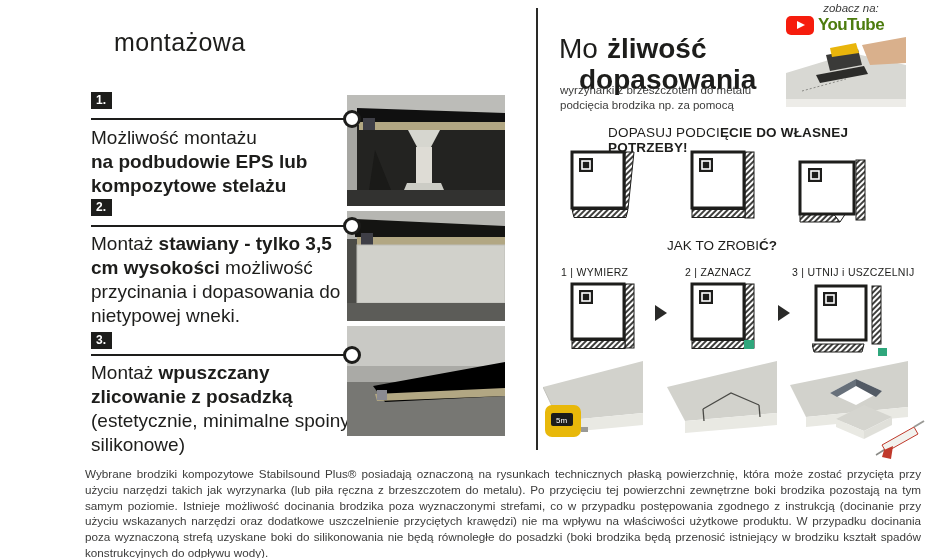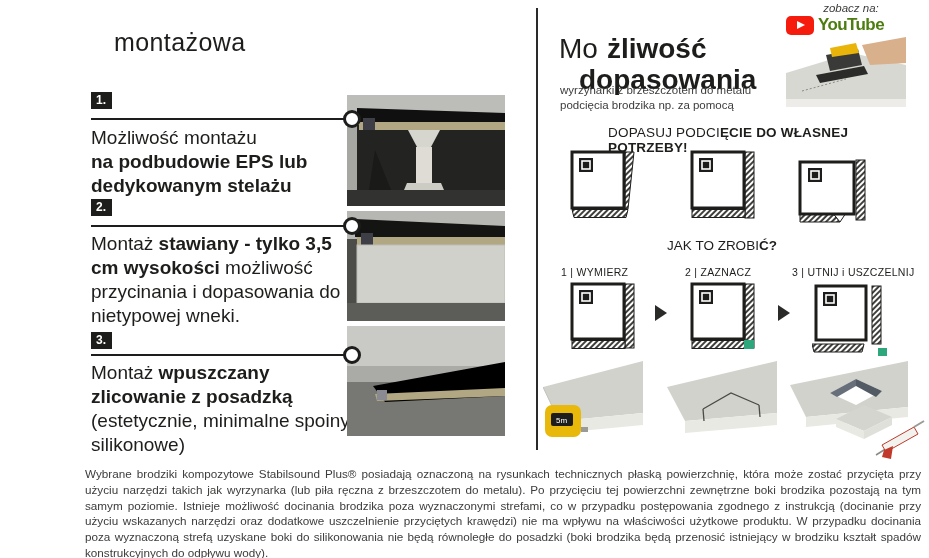--- a/index.html
+++ b/index.html
@@ -68,21 +68,21 @@
 <div class="page">
 
   <section>
     <h1 class="left-title">
       <span>montażowa</span>
     </h1>
 
     <span class="badge" style="left:91px;top:92px">1.</span>
     <div class="rule" style="top:118px"></div>
     <span class="dot" style="left:343px;top:110px"></span>
-    <p class="ftext" style="top:126px;width:245px"><span class="d-block">Możliwość montażu</span><b>na podbudowie EPS lub dedykowanym stelażu</b><span></span></p>
+    <p class="ftext" style="top:126px;width:245px"><span class="d-block">Możliwość montażu</span><b>na podbudowie EPS lub kompozytowe stelażu</b><span></span></p>
 
     <span class="badge" style="left:91px;top:199px">2.</span>
     <div class="rule" style="top:225px"></div>
     <span class="dot" style="left:343px;top:217px"></span>
     <p class="ftext" style="top:232px;width:256px"><span>Montaż </span><b>stawiany - tylko 3,5 cm wysokości</b><span> możliwość przycinania i dopasowania do nietypowej wneki.</span></p>
 
     <span class="badge" style="left:91px;top:332px">3.</span>
     <div class="rule" style="top:354px"></div>
     <span class="dot" style="left:343px;top:346px"></span>
     <p class="ftext" style="top:361px;width:262px"><span>Montaż </span><b>wpuszczany zlicowanie z posadzką</b><span> (estetycznie, minimalne spoiny silikonowe)</span></p>

